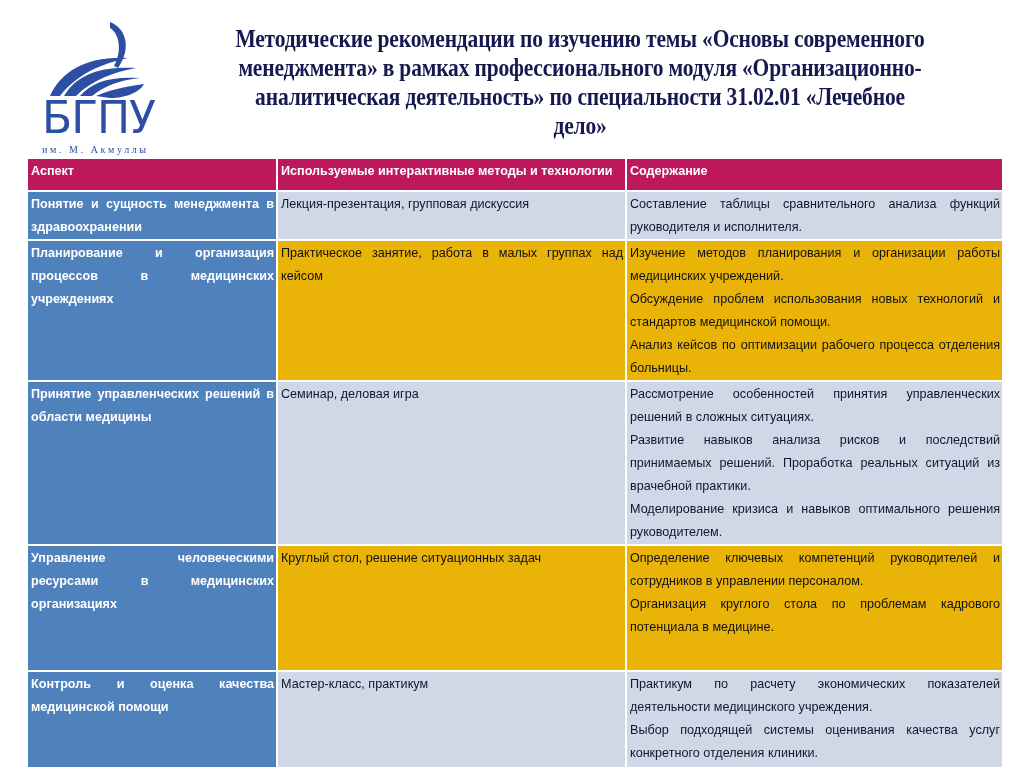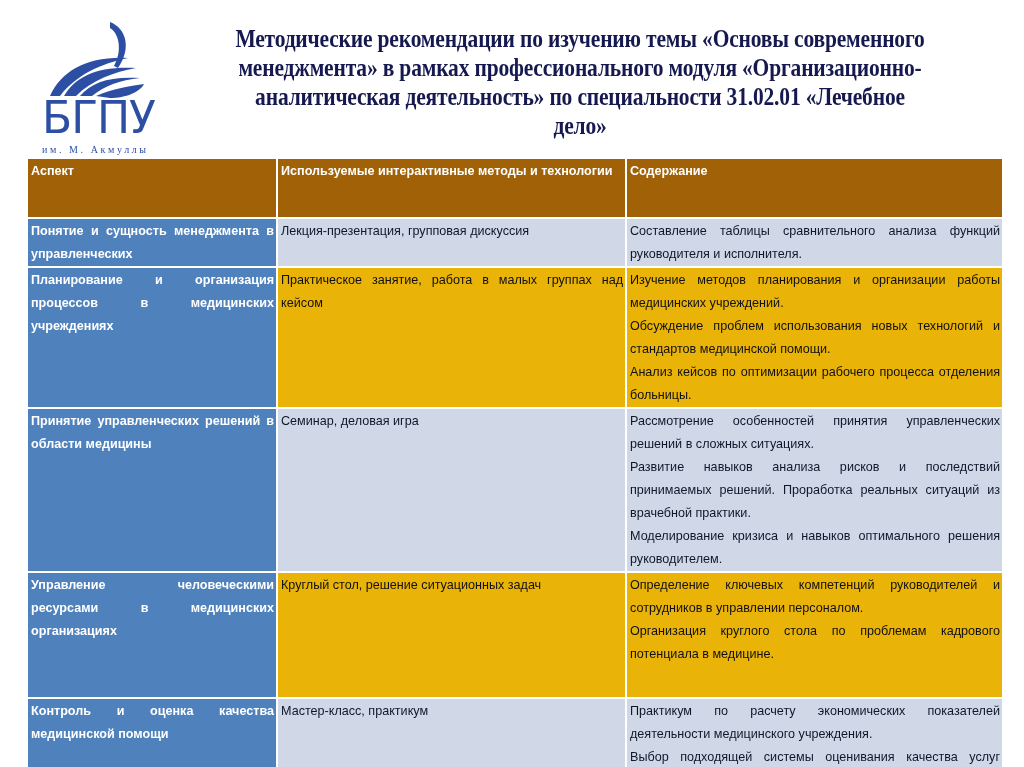--- a/index.html
+++ b/index.html
@@ -30,21 +30,21 @@
   }
   table.main col.c1 { width: 250px; }
   table.main col.c2 { width: 349px; }
   table.main col.c3 { width: 377px; }
   table.main th, table.main td {
     vertical-align: top; padding: 1px 2px 0 3px; text-align: justify;
     text-align-last: left; box-sizing: border-box;
     border-right: 2px solid #ffffff; border-bottom: 2px solid #ffffff;
   }
   table.main th {
-    background: #a16207; color: #ffffff; font-weight: bold; height: 60px;
+    background: #be185d; color: #ffffff; font-weight: bold; height: 33px;
   }
   table.main td.aspect { background: #4f81bd; color: #ffffff; font-weight: bold; }
   tr.odd td.cell { background: #d0d8e8; color: #0f172a; }
   tr.even td.cell { background: #eab308; color: #111111; }
   table.main td.cell p { margin: 0; }
 </style>
 </head>
 <body>
 
 <div class="logo">
@@ -71,21 +71,21 @@
     </colgroup>
   <thead>
     <tr>
       <th>Аспект</th>
       <th>Используемые интерактивные методы и технологии</th>
       <th>Содержание</th>
     </tr>
   </thead>
   <tbody>
     <tr class="odd" style="height:46px">
-      <td class="aspect">Понятие и сущность менеджмента в управленческих</td>
+      <td class="aspect">Понятие и сущность менеджмента в здравоохранении</td>
       <td class="cell">Лекция-презентация, групповая дискуссия</td>
       <td class="cell">
         <p>Составление таблицы сравнительного анализа функций руководителя и исполнителя.</p>
       </td>
     </tr>
     <tr class="even" style="height:135px">
       <td class="aspect">Планирование и организация процессов в медицинских учреждениях</td>
       <td class="cell">Практическое занятие, работа в малых группах над кейсом</td>
       <td class="cell">
         <p>Изучение методов планирования и организации работы медицинских учреждений.</p>

